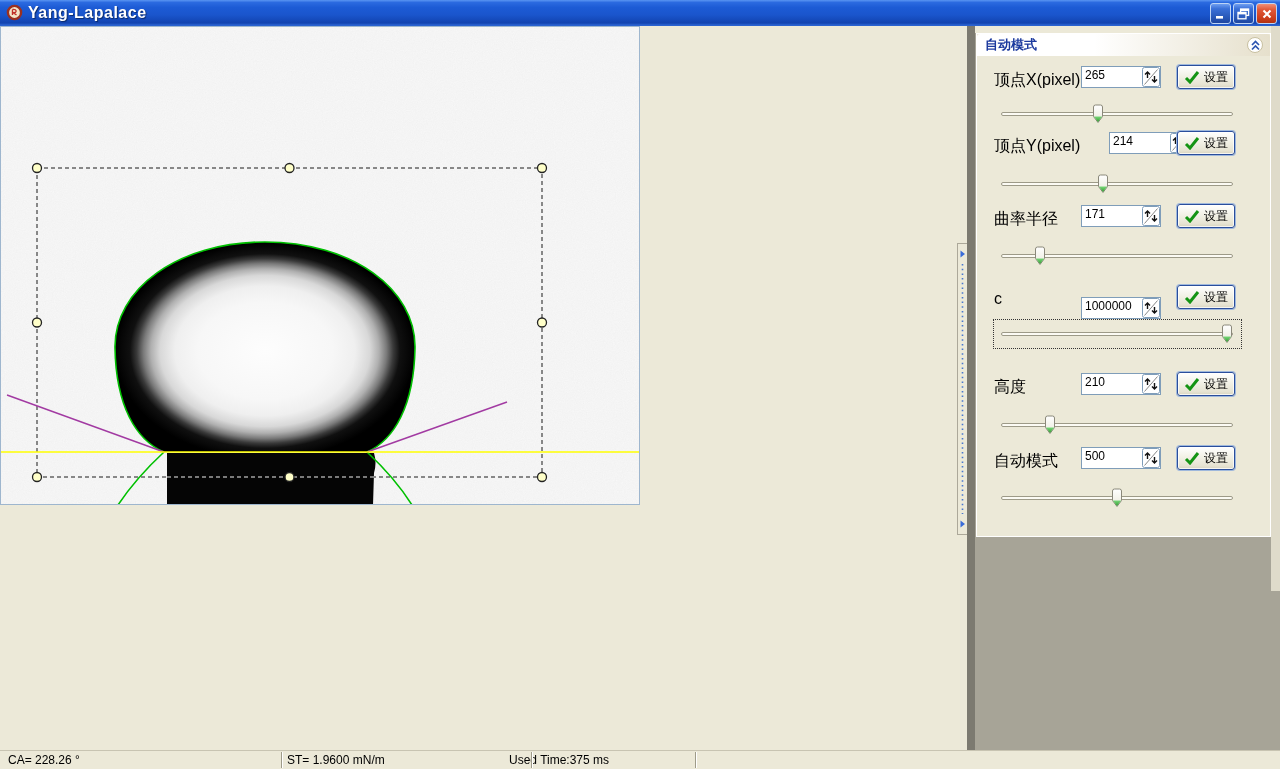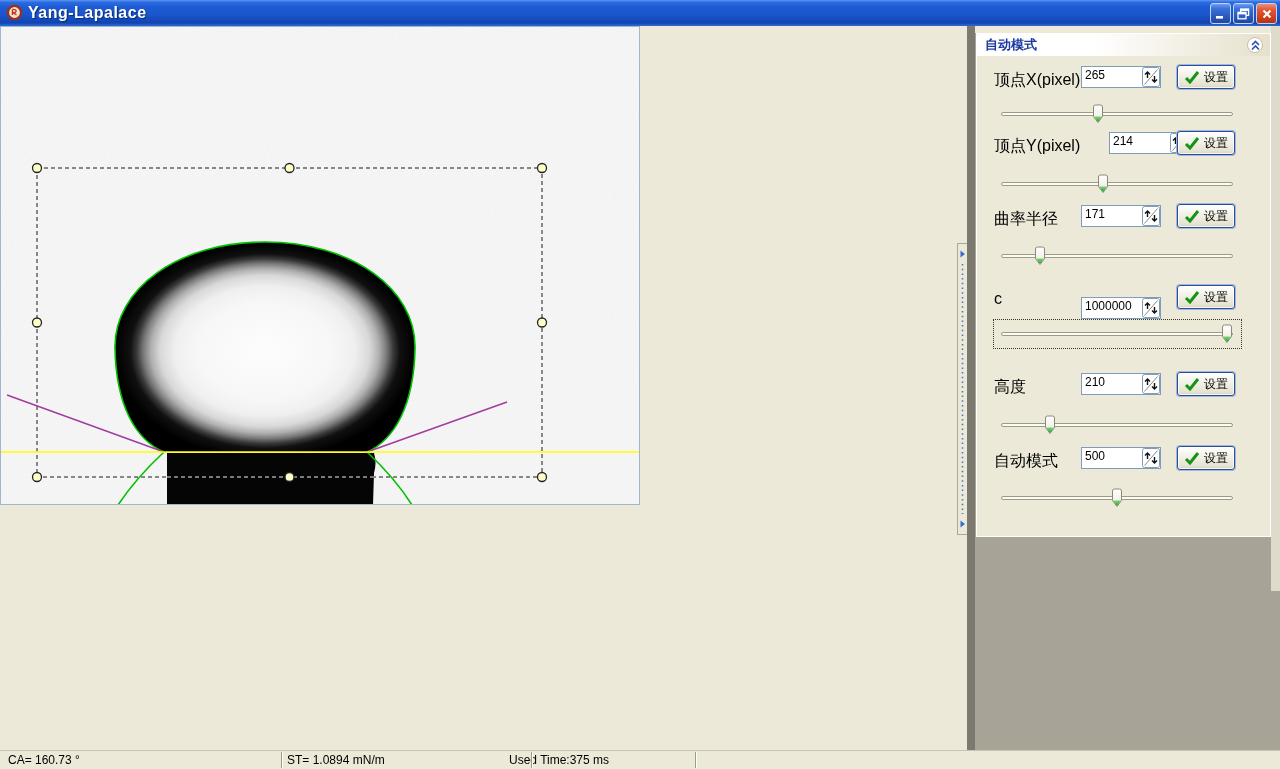--- a/index.html
+++ b/index.html
@@ -368,20 +368,20 @@
         </svg>
       </span>
     </div>
   </div>
 </div>
     </div>
 
   </div>
 
   <div id="statusbar">
-    <span class="sbtext" style="left:8px">CA= 160.73 °</span>
-    <span class="sbtext" style="left:287px">ST= 1.0894  mN/m</span>
+    <span class="sbtext" style="left:8px">CA= 228.26 °</span>
+    <span class="sbtext" style="left:287px">ST= 1.9600  mN/m</span>
     <span class="sbtext" style="left:509px">Used Time:375 ms</span>
     <span class="sbsep" style="left:281px"></span>
     <span class="sbsep" style="left:531px"></span>
     <span class="sbsep" style="left:695px"></span>
   </div>
 </div>
 
 </body></html>

